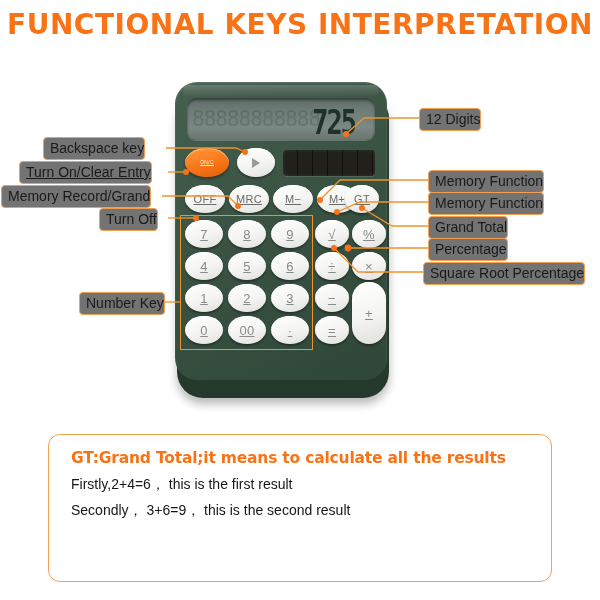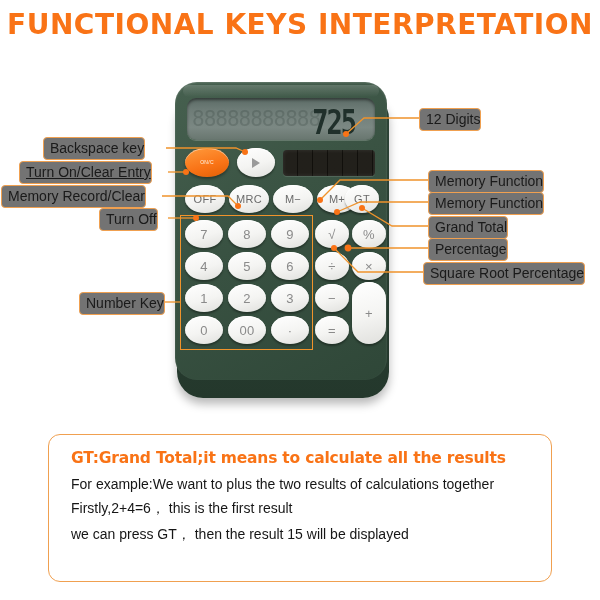--- a/index.html
+++ b/index.html
@@ -94,20 +94,21 @@
   .key {
     position:absolute;
     background:linear-gradient(165deg,#ffffff 0%,#f4f4f2 55%,#e0e0dd 100%);
     border-radius:50%/50%;
     box-shadow:0 2px 2px rgba(0,0,0,0.33), inset 0 1px 0 rgba(255,255,255,0.95);
     color:#6b6b6b;
     font-size:11px;
     display:flex; align-items:center; justify-content:center;
     font-family:"Liberation Sans", sans-serif;
     letter-spacing:0.3px;
+    text-decoration:underline;
   }
   .key.big { font-size:13px; color:#8a8a8a; }
   .key.orange {
     background:linear-gradient(165deg,#ff9b3d 0%,#f97316 60%,#e05f06 100%);
     box-shadow:0 2px 3px rgba(0,0,0,0.35), inset 0 1px 0 rgba(255,255,255,0.45);
     color:#fff5e8;
     font-size:5px; line-height:1.15;
     flex-direction:column;
     text-align:center;
   }
@@ -308,29 +309,28 @@
     <circle cx="320" cy="200" r="3"></circle>
     <circle cx="337" cy="212" r="3"></circle>
     <circle cx="362" cy="208" r="3"></circle>
     <circle cx="348" cy="248" r="3.4"></circle>
     <circle cx="334" cy="248" r="3"></circle>
   </g>
 </svg>
 
 <div class="label" style="left:43px;  top:137px;">Backspace key</div>
 <div class="label" style="left:19px;  top:161px;text-decoration:underline;">Turn On/Clear Entry</div>
-<div class="label" style="left:1px;   top:185px;">Memory Record/Clear</div>
+<div class="label" style="left:1px;   top:185px;">Memory Record/Grand</div>
 <div class="label" style="left:99px;  top:208px;">Turn Off</div>
 <div class="label" style="left:79px;  top:292px;">Number Key</div>
 
 <div class="label" style="left:419px; top:108px;">12 Digits</div>
 <div class="label" style="left:428px; top:170px;">Memory Function</div>
 <div class="label" style="left:428px; top:192px;">Memory Function</div>
 <div class="label" style="left:428px; top:216px;">Grand Total</div>
 <div class="label" style="left:428px; top:238px;">Percentage</div>
 <div class="label" style="left:423px; top:262px;">Square Root Percentage</div>
 
 <div id="gt-panel">
   <div id="gt-heading">GT:Grand Total;it means to calculate all the results</div>
-  <div class="gt-line">For example:We want to plus the two  results of calculations together</div>
   <div class="gt-line">Firstly,2+4=6， this is the first result</div>
-  <div class="gt-line">we can press GT， then the result 15 will be displayed</div>
+  <div class="gt-line">Secondly， 3+6=9， this is the second result</div>
 </div>
 
 </body></html>

